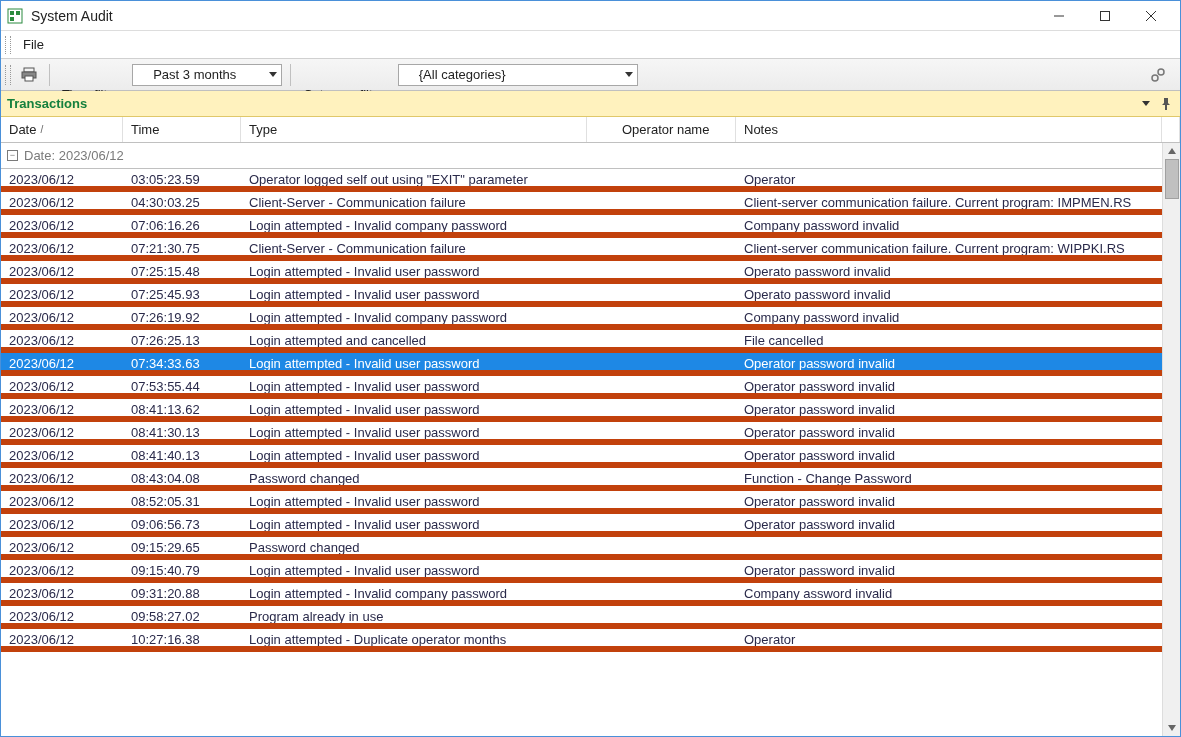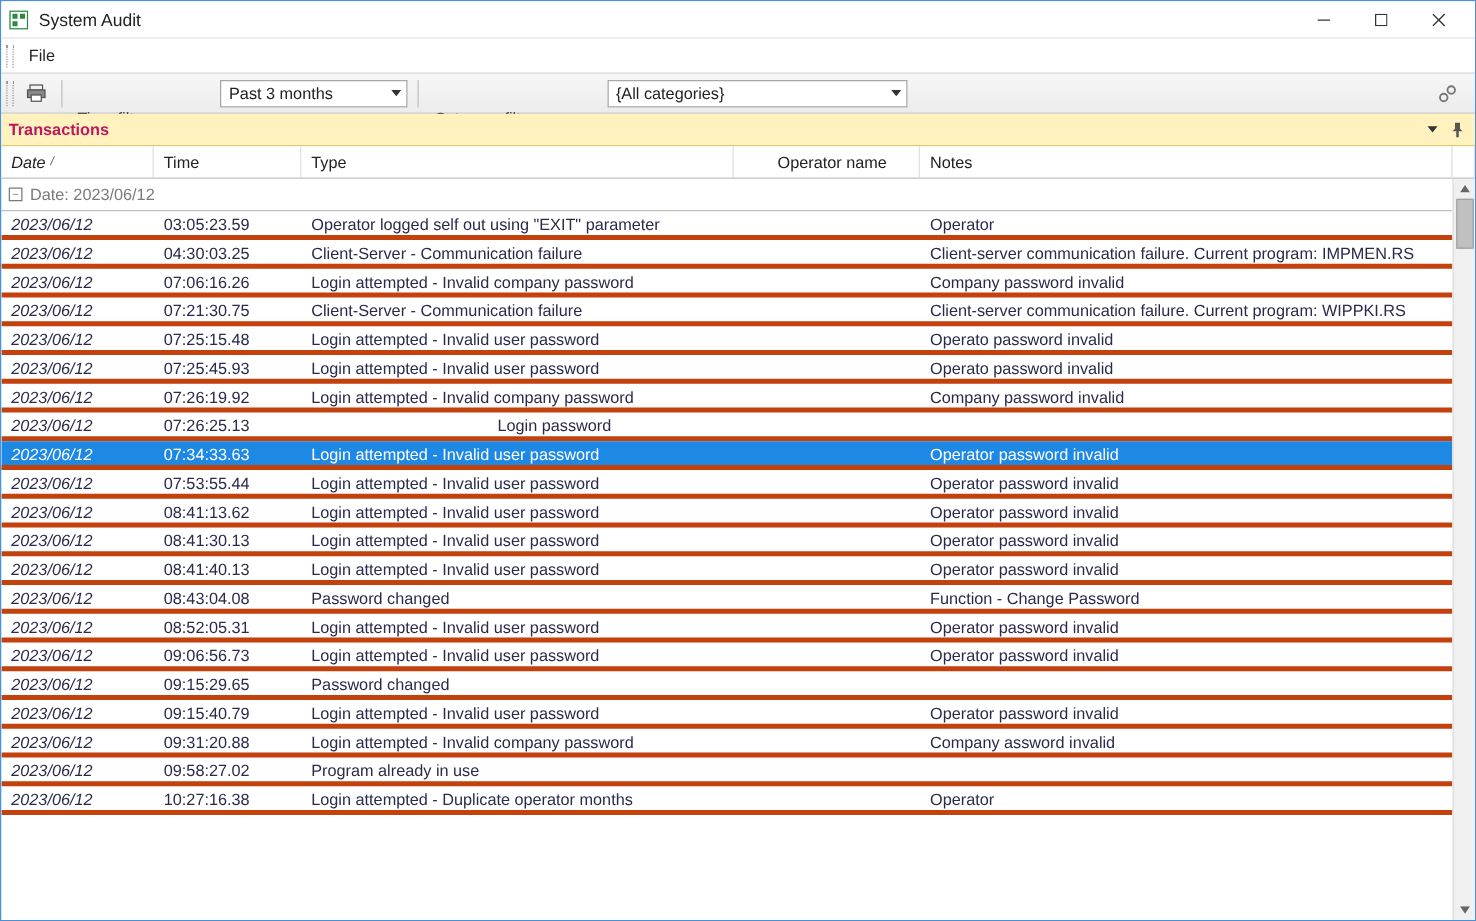--- a/index.html
+++ b/index.html
@@ -84,23 +84,22 @@
   display: flex; align-items: center; justify-content: center;
   border: 1px solid transparent;
   cursor: pointer;
 }
 .toolbar .label { padding: 0 4px; color: #222; margin-top: 39px; }
 .toolbar .dropdown {
   display: flex; align-items: center;
   border: 1px solid #a7a7a7;
   background: #fff;
   height: 22px;
-  padding: 0 4px 0 6px;
-  cursor: pointer;
-  margin-left: 44px;
+  padding: 0 4px 0 20px;
+  cursor: pointer;
 }
 .toolbar .dropdown.time { width: 150px; }
 .toolbar .dropdown.cat { width: 240px; gap: 34px; }
 .toolbar .dropdown .dd-text { flex: 1; }
 .toolbar .dropdown .caret {
   width: 0; height: 0;
   border-left: 4px solid transparent;
   border-right: 4px solid transparent;
   border-top: 5px solid #333;
   margin-left: 6px;
@@ -110,21 +109,21 @@
 .panel-header {
   height: 26px;
   background: #fff2be;
   border-bottom: 1px solid #e0c86a;
   display: flex;
   align-items: center;
   padding: 0 6px;
   color: #2c2c2c;
   font-weight: 600;
 }
-.panel-header .ph-title { flex: 1; color: #be185d; }
+.panel-header .ph-title { flex: 1; color: #15803d; }
 .panel-header .ph-icon {
   width: 16px; height: 16px;
   display: flex; align-items: center; justify-content: center;
   margin-left: 4px;
   cursor: pointer;
 }
 .panel-header .caret {
   width: 0; height: 0;
   border-left: 4px solid transparent;
   border-right: 4px solid transparent;
@@ -143,21 +142,21 @@
   border-bottom: 1px solid #c0c0c0;
   height: 26px;
 }
 .col {
   padding: 4px 8px;
   border-right: 1px solid #e0e0e0;
   white-space: nowrap;
   overflow: hidden;
   text-overflow: ellipsis;
 }
-.c-date { width: 122px; font-style: italic; }
+.c-date { width: 122px; }
 .c-time { width: 118px; }
 .c-type { width: 346px; }
 .c-op   { width: 122px; margin-left: 27px; }
 .c-notes{ flex: 1; }
 .c-scroll{ width: 18px; }
 
 .grid-head .col { cursor: pointer; display: flex; align-items: center; gap: 4px; }
 .sort-ind { font-size: 10px; color: #666; }
 
 .grid-body {
@@ -205,21 +204,21 @@
   border: 1px solid #7a7a7a;
   display: flex; align-items: center; justify-content: center;
   font-size: 9px; line-height: 1;
   color: #7a7a7a;
   cursor: pointer;
 }
 
 .row {
   display: flex;
   height: 23px;
-  border-bottom: 4px solid #c2410c;
+  border-bottom: 6px solid #c2410c;
   color: #2a2a4a;
 }
 .row .col { padding: 3px 8px; border-right: none; }
 .row.selected {
   background: #1e88e5;
   color: #fff;
 }
 .row.selected .col { color: #fff; }
 
 .status {
@@ -385,22 +384,23 @@
           <div class="row">
             <div class="col c-date">2023/06/12</div>
             <div class="col c-time">07:26:19.92</div>
             <div class="col c-type">Login attempted - Invalid company password</div>
             <div class="col c-op"></div>
             <div class="col c-notes">Company     password invalid</div>
           </div>
           <div class="row">
             <div class="col c-date">2023/06/12</div>
             <div class="col c-time">07:26:25.13</div>
-            <div class="col c-op"></div>
-            <div class="col c-notes">Login password</div>
+            <div class="col c-type">Login attempted and cancelled</div>
+            <div class="col c-op"></div>
+            <div class="col c-notes">File cancelled</div>
           </div>
           <div class="row selected">
             <div class="col c-date">2023/06/12</div>
             <div class="col c-time">07:34:33.63</div>
             <div class="col c-type">Login attempted - Invalid user password</div>
             <div class="col c-op"></div>
             <div class="col c-notes">Operator          password invalid</div>
           </div>
           <div class="row">
             <div class="col c-date">2023/06/12</div>

